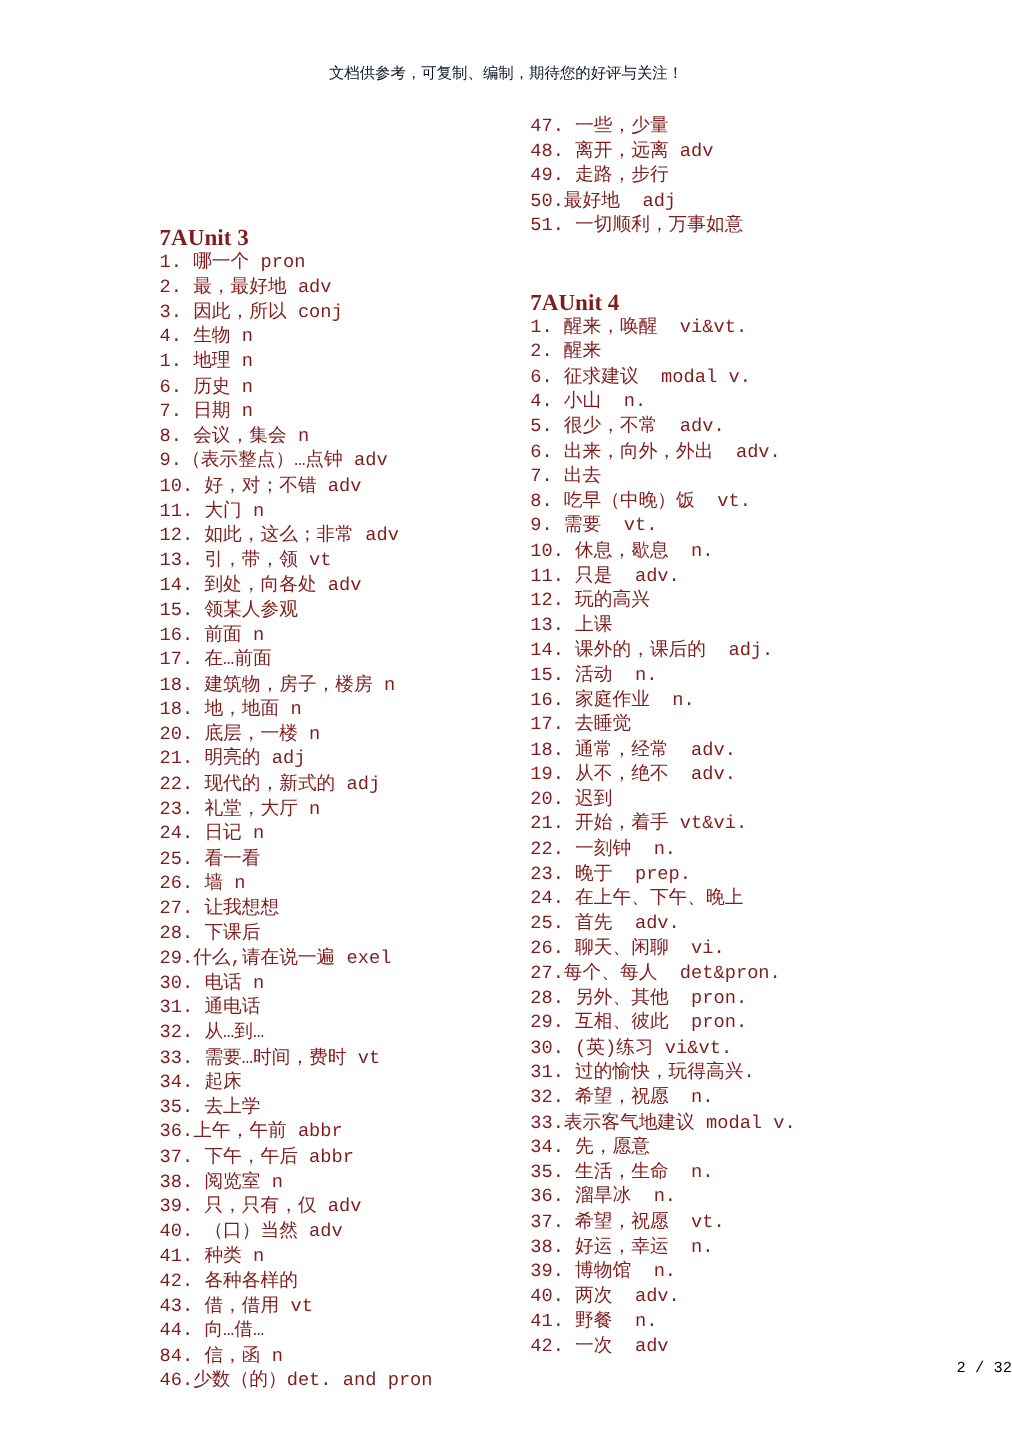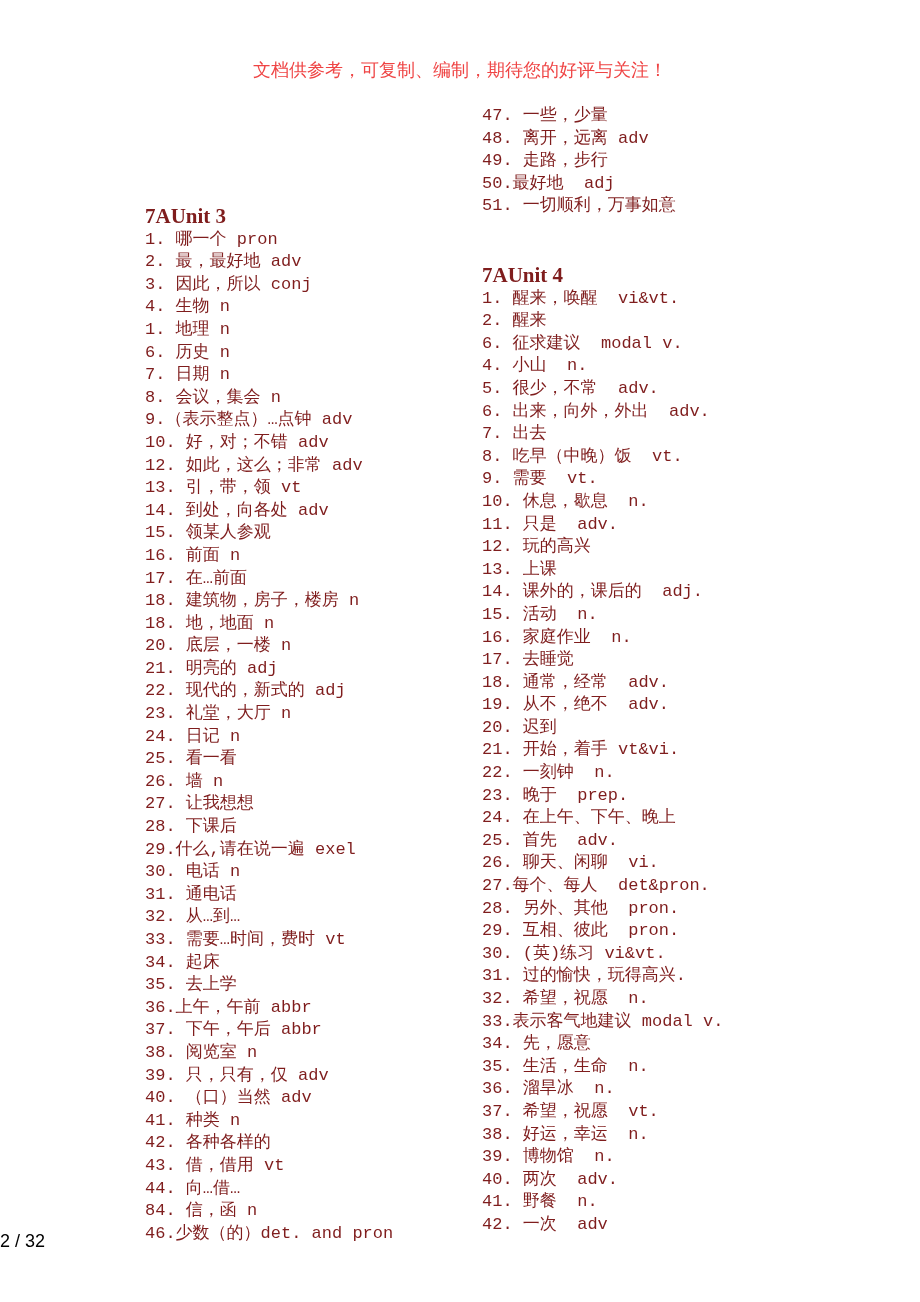--- a/index.html
+++ b/index.html
@@ -10,22 +10,22 @@
     font-family: "SimSun", "宋体", serif;
     position: relative;
   }
   .header {
     position: absolute;
     top: 58px;
     left: 0;
     right: 0;
     text-align: center;
     font-family: "SimSun", "宋体", serif;
-    font-size: 18px;
-    color: #ef4444;
+    font-size: 14px;
+    color: #0f172a;
     letter-spacing: 0;
   }
   .col {
     position: absolute;
     font-size: 17px;
     line-height: 22.6px;
     color: #7f1d1d;
   }
   .col1 {
     left: 145px;
@@ -50,23 +50,23 @@
     font-family: "SimSun", "宋体", "Courier New", monospace;
     font-size: 17px;
     white-space: pre;
     letter-spacing: 0;
   }
   .footer {
     position: absolute;
     bottom: 50px;
     left: 0;
     right: 0;
-    text-align: left;
-    font-family: Liberation Sans, sans-serif;
-    font-size: 18px;
+    text-align: right;
+    font-family: Liberation Mono, monospace;
+    font-size: 14px;
     color: #000;
   }
 </style>
 </head>
 <body>
 
 <div class="header">文档供参考，可复制、编制，期待您的好评与关注！</div>
 
 <div class="col col1">
   <div class="unit-title">7AUnit 3</div>
@@ -74,20 +74,21 @@
       <div class="item">1. 哪一个 pron</div>
       <div class="item">2. 最，最好地 adv</div>
       <div class="item">3. 因此，所以 conj</div>
       <div class="item">4. 生物 n</div>
       <div class="item">1. 地理 n</div>
       <div class="item">6. 历史 n</div>
       <div class="item">7. 日期 n</div>
       <div class="item">8. 会议，集会 n</div>
       <div class="item">9.（表示整点）…点钟 adv</div>
       <div class="item">10. 好，对；不错 adv</div>
+      <div class="item">11. 大门 n</div>
       <div class="item">12. 如此，这么；非常 adv</div>
       <div class="item">13. 引，带，领 vt</div>
       <div class="item">14. 到处，向各处 adv</div>
       <div class="item">15. 领某人参观</div>
       <div class="item">16. 前面 n</div>
       <div class="item">17. 在…前面</div>
       <div class="item">18. 建筑物，房子，楼房 n</div>
       <div class="item">18. 地，地面 n</div>
       <div class="item">20. 底层，一楼 n</div>
       <div class="item">21. 明亮的 adj</div>

